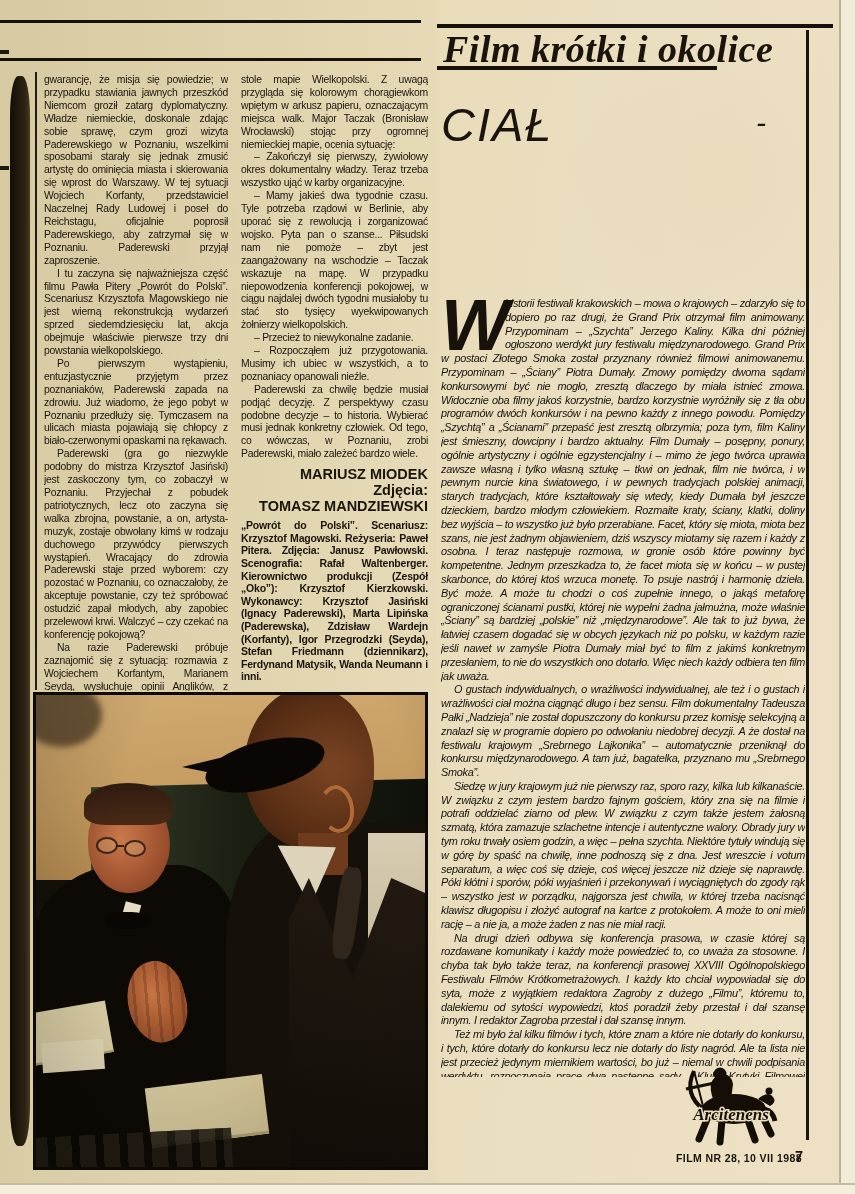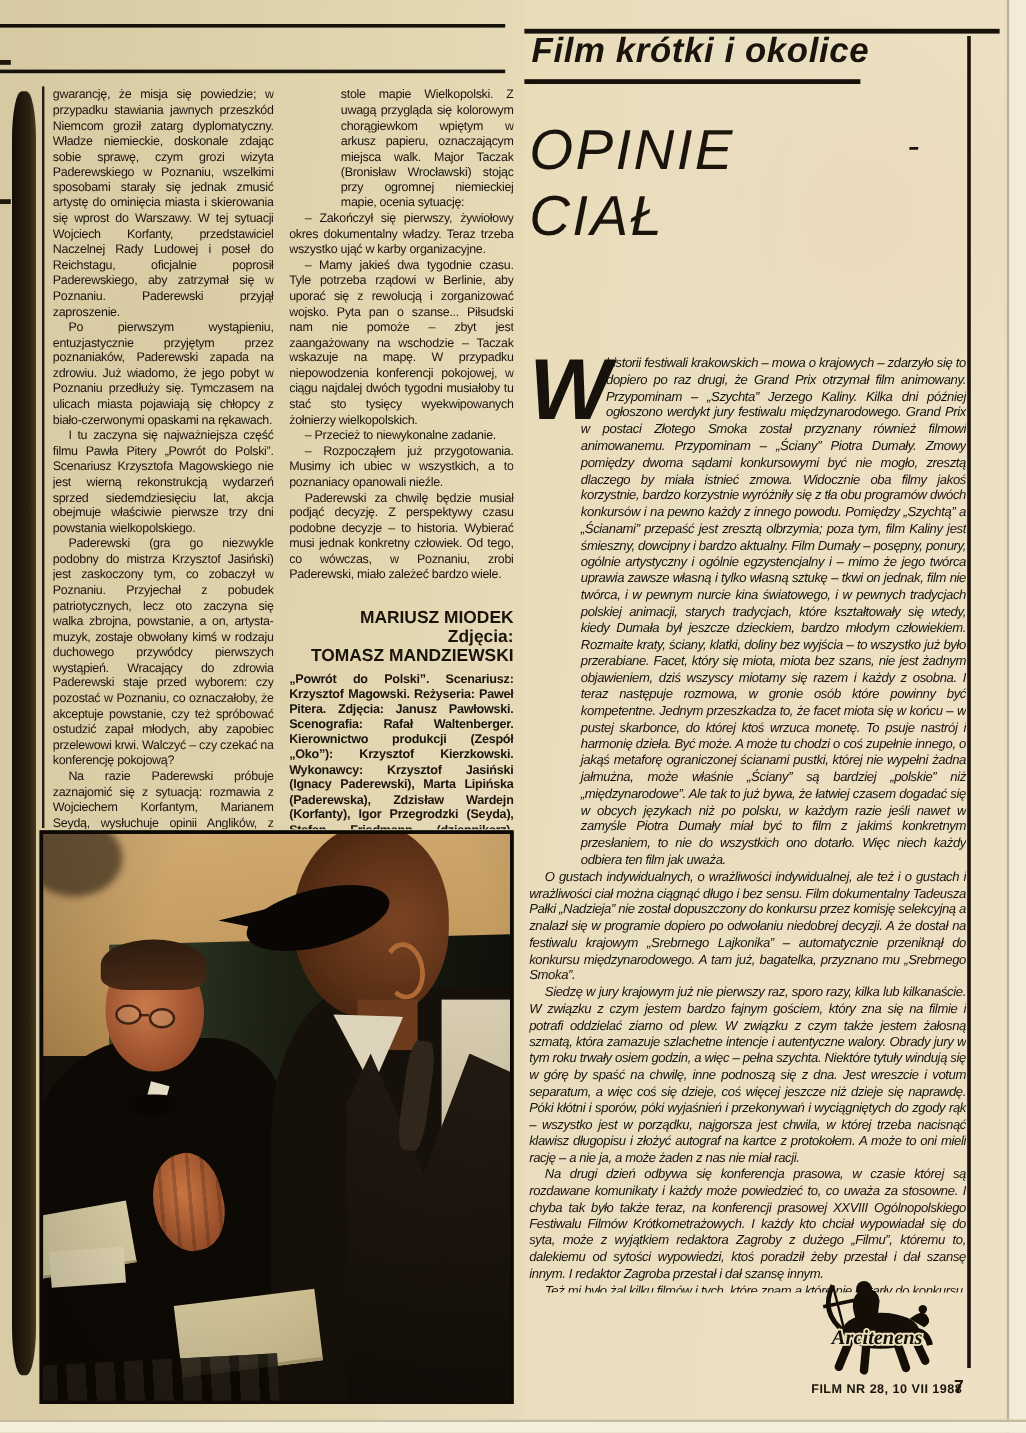--- a/index.html
+++ b/index.html
@@ -21,32 +21,32 @@
   .edge-right{left:839px;top:0;width:16px;height:1194px;background:#f2ebd8;border-left:2px solid #bdb295;}
   .edge-bottom{left:0;top:1183px;width:855px;height:11px;background:#f4eedd;border-top:2px solid #c6bb9e;}
   .shade-left{left:0;top:0;width:436px;height:1194px;pointer-events:none;
     background:linear-gradient(90deg,rgba(90,70,30,0.07),rgba(90,70,30,0.015));}
   
   .hrule{background:#17110b;}
   .rule-l-top{left:0;top:20px;width:421px;height:3px;}
   .rule-l-bot{left:0;top:58px;width:421px;height:3px;}
   .rule-r-top{left:437px;top:24px;width:396px;height:4px;}
   .rule-r-bot{left:437px;top:66px;width:280px;height:4px;}
-  .header-title{left:443px;top:27px;font-family:Liberation Sans, sans-serif;
-    font-style:italic;font-weight:bold;font-size:29px;letter-spacing:0.5px;}
+  .header-title{left:443px;top:27px;font-family:Liberation Serif, serif;
+    font-style:italic;font-weight:bold;font-size:38px;letter-spacing:0.5px;}
   
   .left-rule{left:35px;top:72px;width:2px;height:618px;background:#241c12;}
   .col{font-size:10.4px;line-height:12.9px;letter-spacing:-0.25px;text-align:justify;overflow:hidden;}
   .col p{margin:0;text-indent:13px;}
   .col p:first-child{text-indent:0;}
   .col1{left:44px;top:74px;width:184px;height:617px;}
   .col2{left:241px;top:74px;width:187px;height:617px;}
   .plist p{margin:0;text-indent:13px;}
-  .plist p:first-child{text-indent:0;margin-left:43px;}
-  .byline{text-align:right;font-weight:bold;font-size:14.5px;line-height:16px;margin-top:20px;letter-spacing:0;}
+  .plist p:first-child{text-indent:0;}
+  .byline{text-align:right;font-weight:bold;font-size:14.5px;line-height:16px;margin-top:5px;letter-spacing:0;}
   .credits{font-weight:bold;font-size:10.5px;line-height:12.6px;text-align:justify;margin-top:5px;letter-spacing:-0.2px;}
   
   .vrule-right{left:806px;top:30px;width:3px;height:1110px;background:#1a140c;}
   .rtitle{left:441px;top:97px;font-style:italic;font-size:47px;line-height:55px;
     letter-spacing:2px;color:#1a140d;}
   .title-dash{left:756px;top:106px;font-size:30px;font-style:italic;}
   .rbody{left:441px;top:297px;width:364px;height:780px;overflow:hidden;
     font-style:italic;font-size:10.9px;line-height:13.8px;letter-spacing:-0.3px;
     text-align:justify;color:#17120c;}
   .dropcap{float:left;width:64px;height:55px;font-size:72px;line-height:56px;
@@ -124,22 +124,22 @@
 
   <div class="abs hrule rule-l-top"></div>
   <div class="abs hrule rule-l-bot"></div>
   <div class="abs hrule rule-r-top"></div>
   <div class="abs header-title">Film krótki i okolice</div>
   <div class="abs hrule rule-r-bot"></div>
 
   <div class="abs left-rule"></div>
   <div class="abs col col1">
       <p>gwarancję, że misja się powiedzie; w przypadku stawiania jawnych przeszkód Niemcom groził zatarg dyplomatyczny. Władze niemieckie, doskonale zdając sobie sprawę, czym grozi wizyta Paderewskiego w Poznaniu, wszelkimi sposobami starały się jednak zmusić artystę do ominięcia miasta i skierowania się wprost do Warszawy. W tej sytuacji Wojciech Korfanty, przedstawiciel Naczelnej Rady Ludowej i poseł do Reichstagu, oficjalnie poprosił Paderewskiego, aby zatrzymał się w Poznaniu. Paderewski przyjął zaproszenie.</p>
+      <p>I tu zaczyna się najważniejsza część filmu Pawła Pitery „Powrót do Polski”. Scenariusz Krzysztofa Magowskiego nie jest wierną rekonstrukcją wydarzeń sprzed siedemdziesięciu lat, akcja obejmuje właściwie pierwsze trzy dni powstania wielkopolskiego.</p>
       <p>Po pierwszym wystąpieniu, entuzjastycznie przyjętym przez poznaniaków, Paderewski zapada na zdrowiu. Już wiadomo, że jego pobyt w Poznaniu przedłuży się. Tymczasem na ulicach miasta pojawiają się chłopcy z biało-czerwonymi opaskami na rękawach.</p>
-      <p>I tu zaczyna się najważniejsza część filmu Pawła Pitery „Powrót do Polski”. Scenariusz Krzysztofa Magowskiego nie jest wierną rekonstrukcją wydarzeń sprzed siedemdziesięciu lat, akcja obejmuje właściwie pierwsze trzy dni powstania wielkopolskiego.</p>
       <p>Paderewski (gra go niezwykle podobny do mistrza Krzysztof Jasiński) jest zaskoczony tym, co zobaczył w Poznaniu. Przyjechał z pobudek patriotycznych, lecz oto zaczyna się walka zbrojna, powstanie, a on, artysta-muzyk, zostaje obwołany kimś w rodzaju duchowego przywódcy pierwszych wystąpień. Wracający do zdrowia Paderewski staje przed wyborem: czy pozostać w Poznaniu, co oznaczałoby, że akceptuje powstanie, czy też spróbować ostudzić zapał młodych, aby zapobiec przelewowi krwi. Walczyć – czy czekać na konferencję pokojową?</p>
       <p>Na razie Paderewski próbuje zaznajomić się z sytuacją: rozmawia z Wojciechem Korfantym, Marianem Seydą, wysłuchuje opinii Anglików, z którymi przybył do Poznania. Dziś, w tymczasowej kwaterze dowódcy sił powstańczych, majora Taczaka, odbywa się najważniejsza rozmowa. Paderewski w czarnym fraku, siedzi przy rozłożonej na</p>
     </div>
 
   <div class="abs col2" style="overflow:hidden;">
     <div class="col plist" style="position:static;width:187px;">
         <p>stole mapie Wielkopolski. Z uwagą przygląda się kolorowym chorągiewkom wpiętym w arkusz papieru, oznaczającym miejsca walk. Major Taczak (Bronisław Wrocławski) stojąc przy ogromnej niemieckiej mapie, ocenia sytuację:</p>
         <p>– Zakończył się pierwszy, żywiołowy okres dokumentalny władzy. Teraz trzeba wszystko ująć w karby organizacyjne.</p>
         <p>– Mamy jakieś dwa tygodnie czasu. Tyle potrzeba rządowi w Berlinie, aby uporać się z rewolucją i zorganizować wojsko. Pyta pan o szanse... Piłsudski nam nie pomoże – zbyt jest zaangażowany na wschodzie – Taczak wskazuje na mapę. W przypadku niepowodzenia konferencji pokojowej, w ciągu najdalej dwóch tygodni musiałoby tu stać sto tysięcy wyekwipowanych żołnierzy wielkopolskich.</p>
         <p>– Przecież to niewykonalne zadanie.</p>
@@ -185,21 +185,20 @@
     <div class="abs ph-tie"></div>
     <div class="abs paper paper-a"></div>
     <div class="abs paper paper-b"></div>
     <div class="abs paper-c"></div>
     <div class="abs keys"></div>
     <div class="abs ph-vignette"></div>
   </div>
 
   <div class="abs vrule-right"></div>
   <div class="abs rtitle">
-    <div>OPINIE</div>
     <div>CIAŁ</div>
   </div>
   <div class="abs title-dash">-</div>
 
   <div class="abs rbody">
     <span class="dropcap">W</span>
     <div class="plist">
         <p>historii festiwali krakowskich – mowa o krajowych – zdarzyło się to dopiero po raz drugi, że Grand Prix otrzymał film animowany. Przypominam – „Szychta” Jerzego Kaliny. Kilka dni później ogłoszono werdykt jury festiwalu międzynarodowego. Grand Prix w postaci Złotego Smoka został przyznany również filmowi animowanemu. Przypominam – „Ściany” Piotra Dumały. Zmowy pomiędzy dwoma sądami konkursowymi być nie mogło, zresztą dlaczego by miała istnieć zmowa. Widocznie oba filmy jakoś korzystnie, bardzo korzystnie wyróżniły się z tła obu programów dwóch konkursów i na pewno każdy z innego powodu. Pomiędzy „Szychtą” a „Ścianami” przepaść jest zresztą olbrzymia; poza tym, film Kaliny jest śmieszny, dowcipny i bardzo aktualny. Film Dumały – posępny, ponury, ogólnie artystyczny i ogólnie egzystencjalny i – mimo że jego twórca uprawia zawsze własną i tylko własną sztukę – tkwi on jednak, film nie twórca, i w pewnym nurcie kina światowego, i w pewnych tradycjach polskiej animacji, starych tradycjach, które kształtowały się wtedy, kiedy Dumała był jeszcze dzieckiem, bardzo młodym człowiekiem. Rozmaite kraty, ściany, klatki, doliny bez wyjścia – to wszystko już było przerabiane. Facet, który się miota, miota bez szans, nie jest żadnym objawieniem, dziś wszyscy miotamy się razem i każdy z osobna. I teraz następuje rozmowa, w gronie osób które powinny być kompetentne. Jednym przeszkadza to, że facet miota się w końcu – w pustej skarbonce, do której ktoś wrzuca monetę. To psuje nastrój i harmonię dzieła. Być może. A może tu chodzi o coś zupełnie innego, o jakąś metaforę ograniczonej ścianami pustki, której nie wypełni żadna jałmużna, może właśnie „Ściany” są bardziej „polskie” niż „międzynarodowe”. Ale tak to już bywa, że łatwiej czasem dogadać się w obcych językach niż po polsku, w każdym razie jeśli nawet w zamyśle Piotra Dumały miał być to film z jakimś konkretnym przesłaniem, to nie do wszystkich ono dotarło. Więc niech każdy odbiera ten film jak uważa.</p>
         <p>O gustach indywidualnych, o wrażliwości indywidualnej, ale też i o gustach i wrażliwości ciał można ciągnąć długo i bez sensu. Film dokumentalny Tadeusza Pałki „Nadzieja” nie został dopuszczony do konkursu przez komisję selekcyjną a znalazł się w programie dopiero po odwołaniu niedobrej decyzji. A że dostał na festiwalu krajowym „Srebrnego Lajkonika” – automatycznie przeniknął do konkursu międzynarodowego. A tam już, bagatelka, przyznano mu „Srebrnego Smoka”.</p>
         <p>Siedzę w jury krajowym już nie pierwszy raz, sporo razy, kilka lub kilkanaście. W związku z czym jestem bardzo fajnym gościem, który zna się na filmie i potrafi oddzielać ziarno od plew. W związku z czym także jestem żałosną szmatą, która zamazuje szlachetne intencje i autentyczne walory. Obrady jury w tym roku trwały osiem godzin, a więc – pełna szychta. Niektóre tytuły windują się w górę by spaść na chwilę, inne podnoszą się z dna. Jest wreszcie i votum separatum, a więc coś się dzieje, coś więcej jeszcze niż dzieje się naprawdę. Póki kłótni i sporów, póki wyjaśnień i przekonywań i wyciągniętych do zgody rąk – wszystko jest w porządku, najgorsza jest chwila, w której trzeba nacisnąć klawisz długopisu i złożyć autograf na kartce z protokołem. A może to oni mieli rację – a nie ja, a może żaden z nas nie miał racji.</p>

